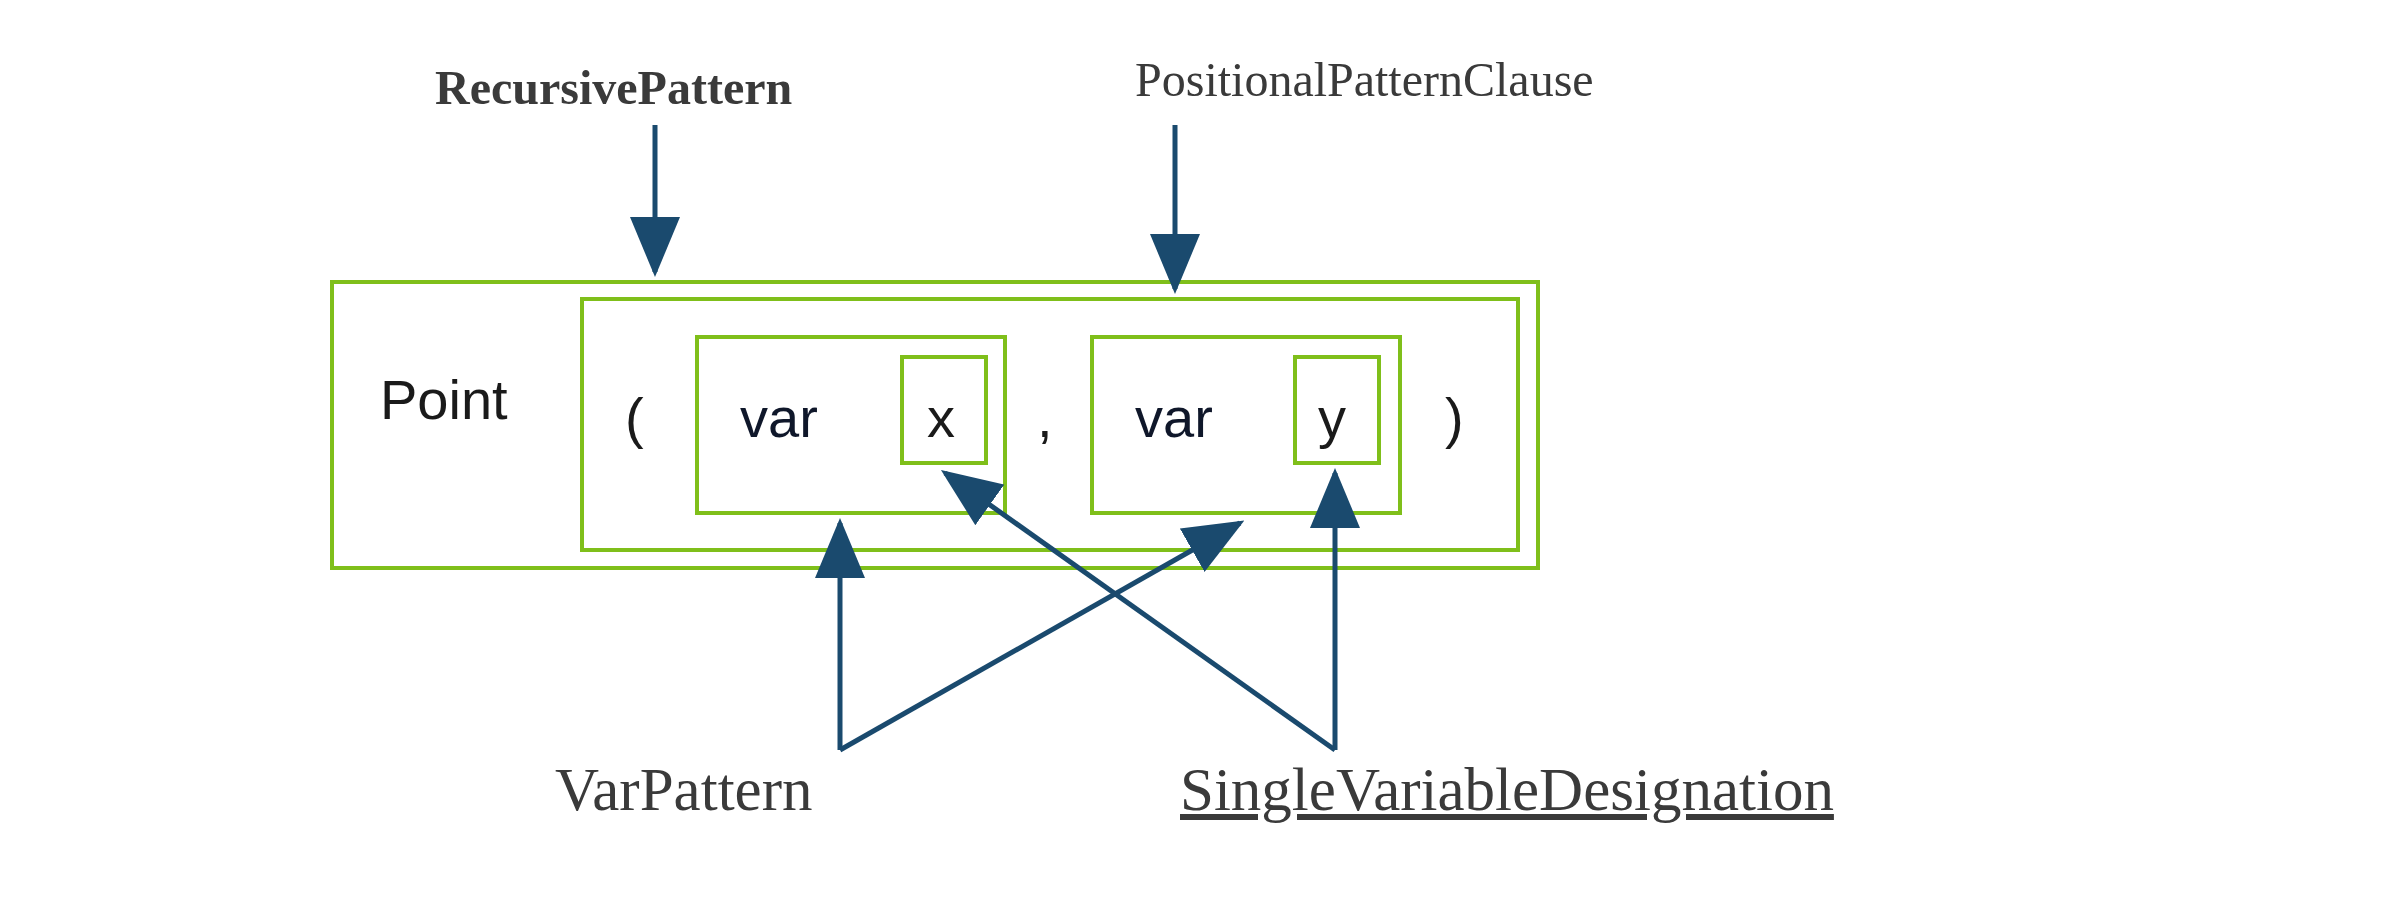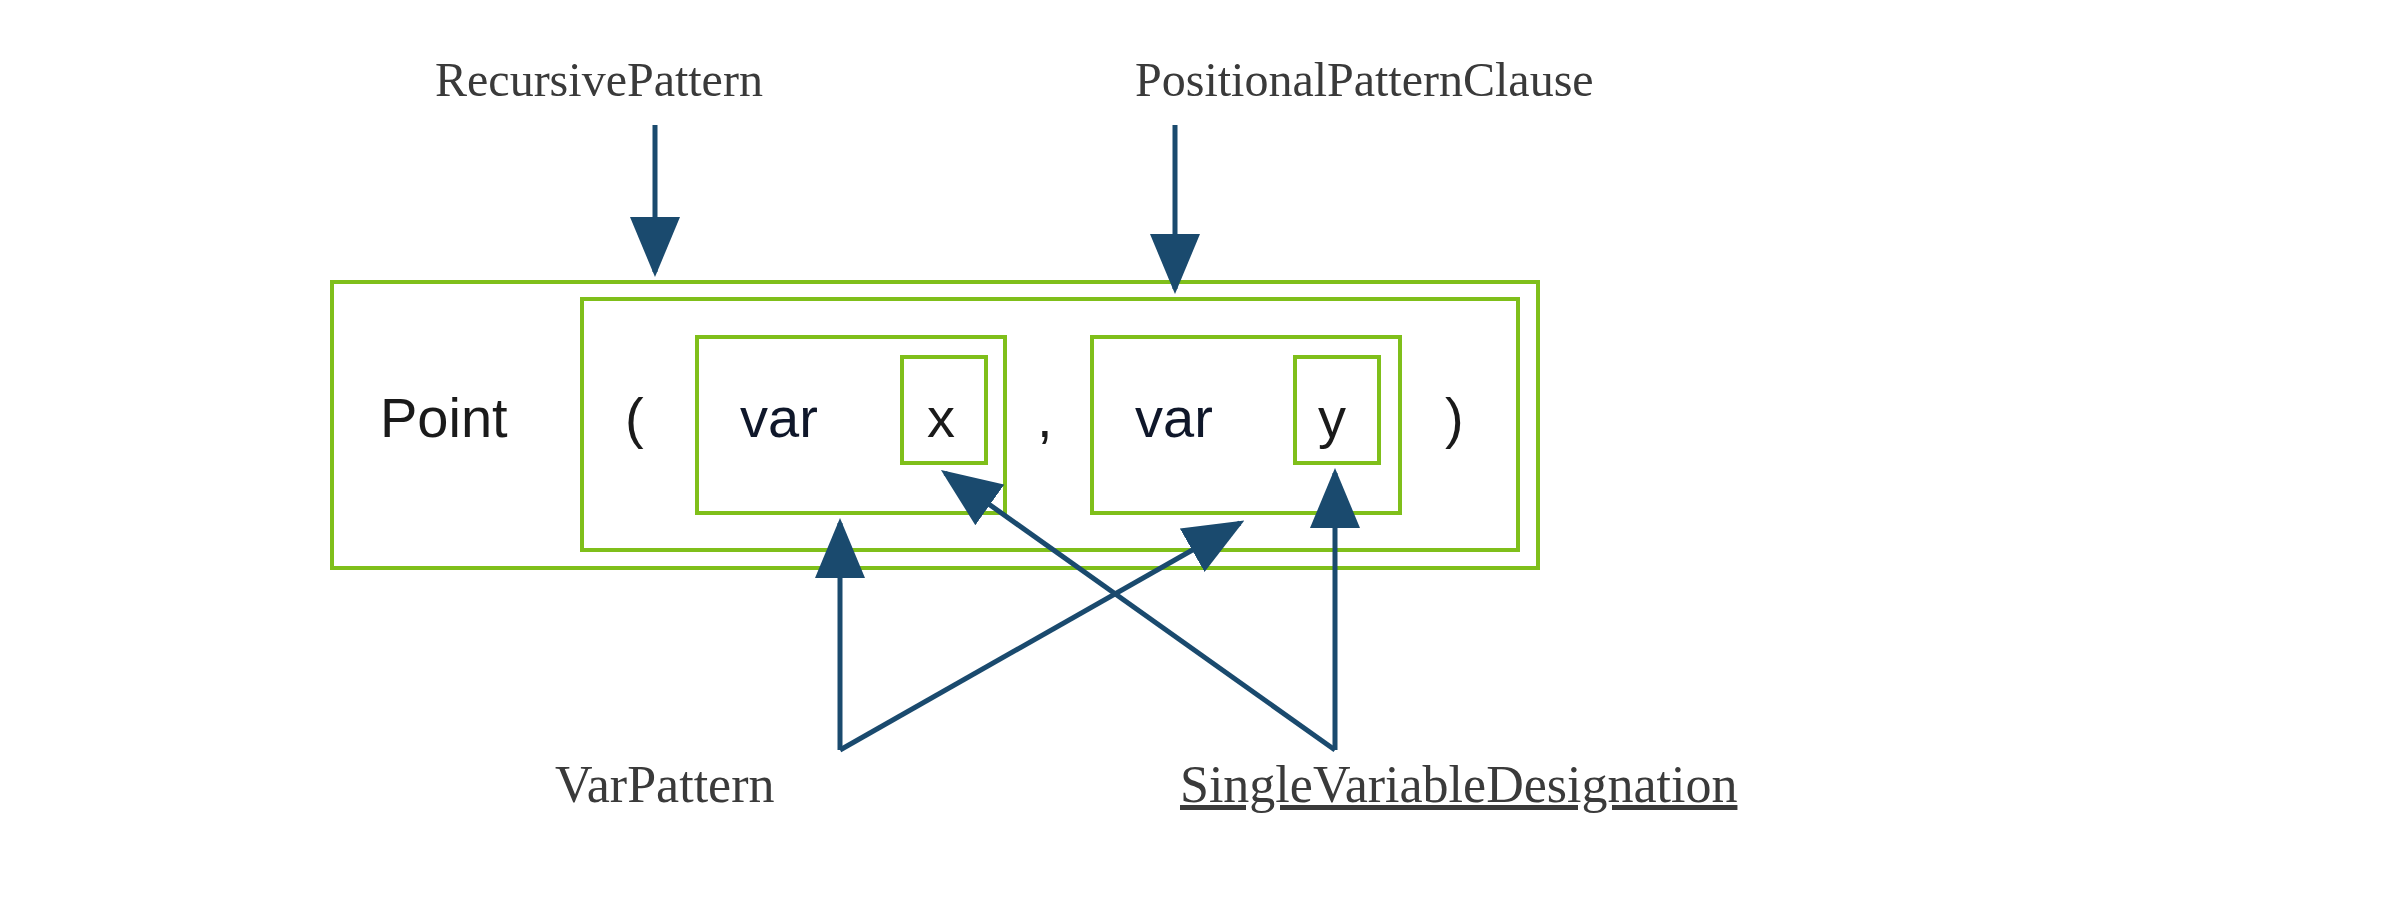--- a/index.html
+++ b/index.html
@@ -12,21 +12,21 @@
     position: relative;
   }
   .label-top {
     position: absolute;
     font-size: 48px;
     color: #3a3a3a;
     font-family: Georgia, serif;
   }
   .label-bottom {
     position: absolute;
-    font-size: 52px;
+    font-size: 61px;
     color: #3a3a3a;
     font-family: Georgia, serif;
   }
   .box {
     position: absolute;
     border: 4px solid #7fbf1a;
     box-sizing: border-box;
   }
   .code-text {
     position: absolute;
@@ -42,36 +42,36 @@
     top: 0;
     left: 0;
     width: 2401px;
     height: 901px;
     pointer-events: none;
   }
 </style>
 </head>
 <body>
 
-<div class="label-top" style="left:435px; top:52px;">RecursivePattern</div>
+<div class="label-top" style="left:435px; top:60px;font-weight:bold;">RecursivePattern</div>
 <div class="label-top" style="left:1135px; top:52px;">PositionalPatternClause</div>
 
 <div class="box" style="left:330px; top:280px; width:1210px; height:290px;"></div>
 
 <div class="box" style="left:580px; top:297px; width:940px; height:255px;"></div>
 
 <div class="box" style="left:695px; top:335px; width:312px; height:180px;"></div>
 
 <div class="box" style="left:900px; top:355px; width:88px; height:110px;"></div>
 
 <div class="box" style="left:1090px; top:335px; width:312px; height:180px;"></div>
 
 <div class="box" style="left:1293px; top:355px; width:88px; height:110px;"></div>
 
-<div class="code-text" style="left:380px; top:385px;">Point</div>
+<div class="code-text" style="left:380px; top:367px;">Point</div>
 <div class="code-text" style="left:625px; top:385px;">(</div>
 <div class="code-text keyword" style="left:740px; top:385px;">var</div>
 <div class="code-text" style="left:927px; top:385px;">x</div>
 <div class="code-text" style="left:1037px; top:385px;">,</div>
 <div class="code-text keyword" style="left:1135px; top:385px;">var</div>
 <div class="code-text" style="left:1318px; top:385px;">y</div>
 <div class="code-text" style="left:1445px; top:385px;">)</div>
 
 <div class="label-bottom" style="left:555px; top:755px;">VarPattern</div>
 <div class="label-bottom" style="left:1180px; top:755px;text-decoration:underline;">SingleVariableDesignation</div>

